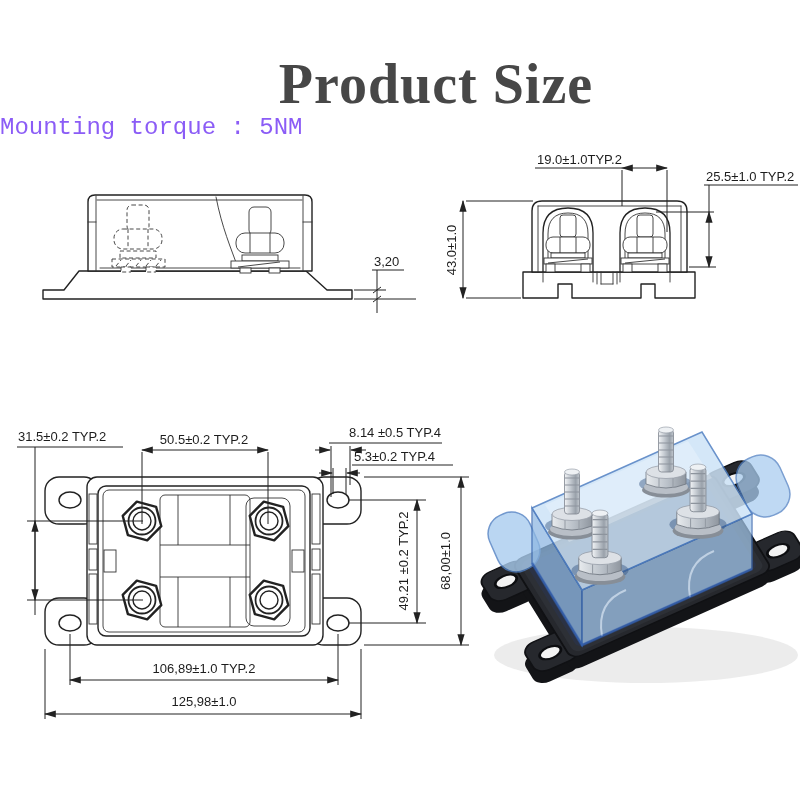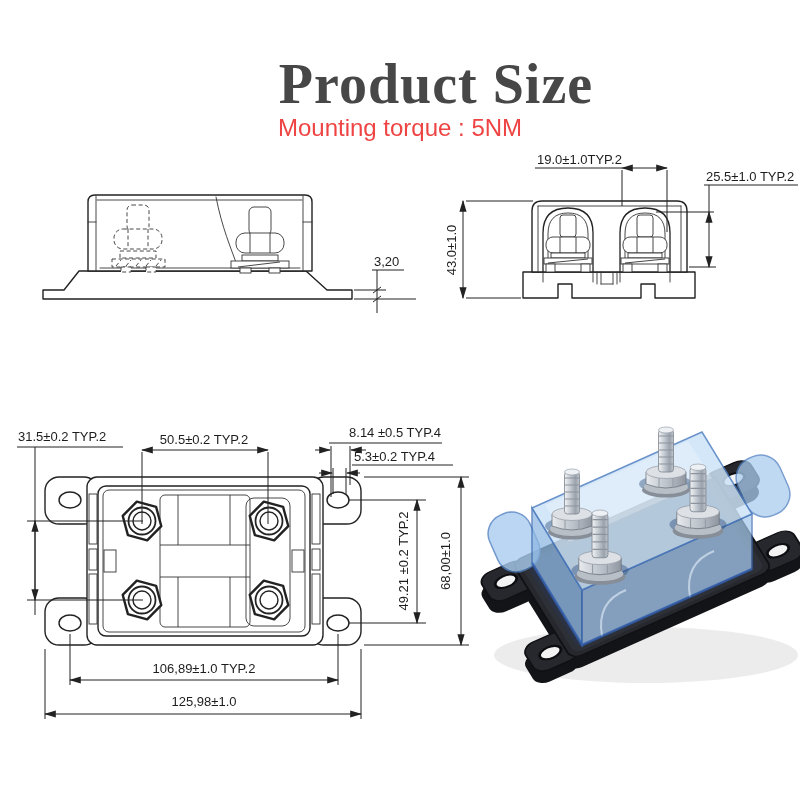--- a/index.html
+++ b/index.html
@@ -1,22 +1,22 @@
 <!DOCTYPE html>
 <html><head>
 <meta charset="utf-8">
 <style>
   html,body{margin:0;padding:0;}
   body{width:800px;height:800px;position:relative;background:#ffffff;overflow:hidden;
        font-family:"Liberation Sans",sans-serif;}
   .title{position:absolute;left:0;top:52px;width:100%;text-align:center;
          font-family:"Liberation Serif",serif;font-weight:700;font-size:56px;
          color:#474747;letter-spacing:1px;margin-left:36px;}
-  .subtitle{position:absolute;left:0;top:114px;width:100%;text-align:center;
-         font-family:Liberation Sans, sans-serif;font-size:24px;color:#ef4444;}
+  .subtitle{position:absolute;left:0;top:114px;width:100%;
+         font-family:Liberation Mono, monospace;font-size:24px;color:#8b5cf6;}
   svg{position:absolute;overflow:visible;}
   #side-view{left:30px;top:150px;}
   #front-view{left:440px;top:140px;}
   #top-view{left:10px;top:415px;}
   #photo-view{left:455px;top:420px;}
   .ol{fill:#fff;stroke:#222;stroke-width:1.4;stroke-linejoin:round;}
   .ln{fill:none;stroke:#222;stroke-width:1.3;stroke-linecap:round;}
   .th{fill:none;stroke:#333;stroke-width:0.9;}
   .thf{fill:#fff;stroke:#333;stroke-width:0.9;}
   .dash{stroke-dasharray:4 2.6;}

